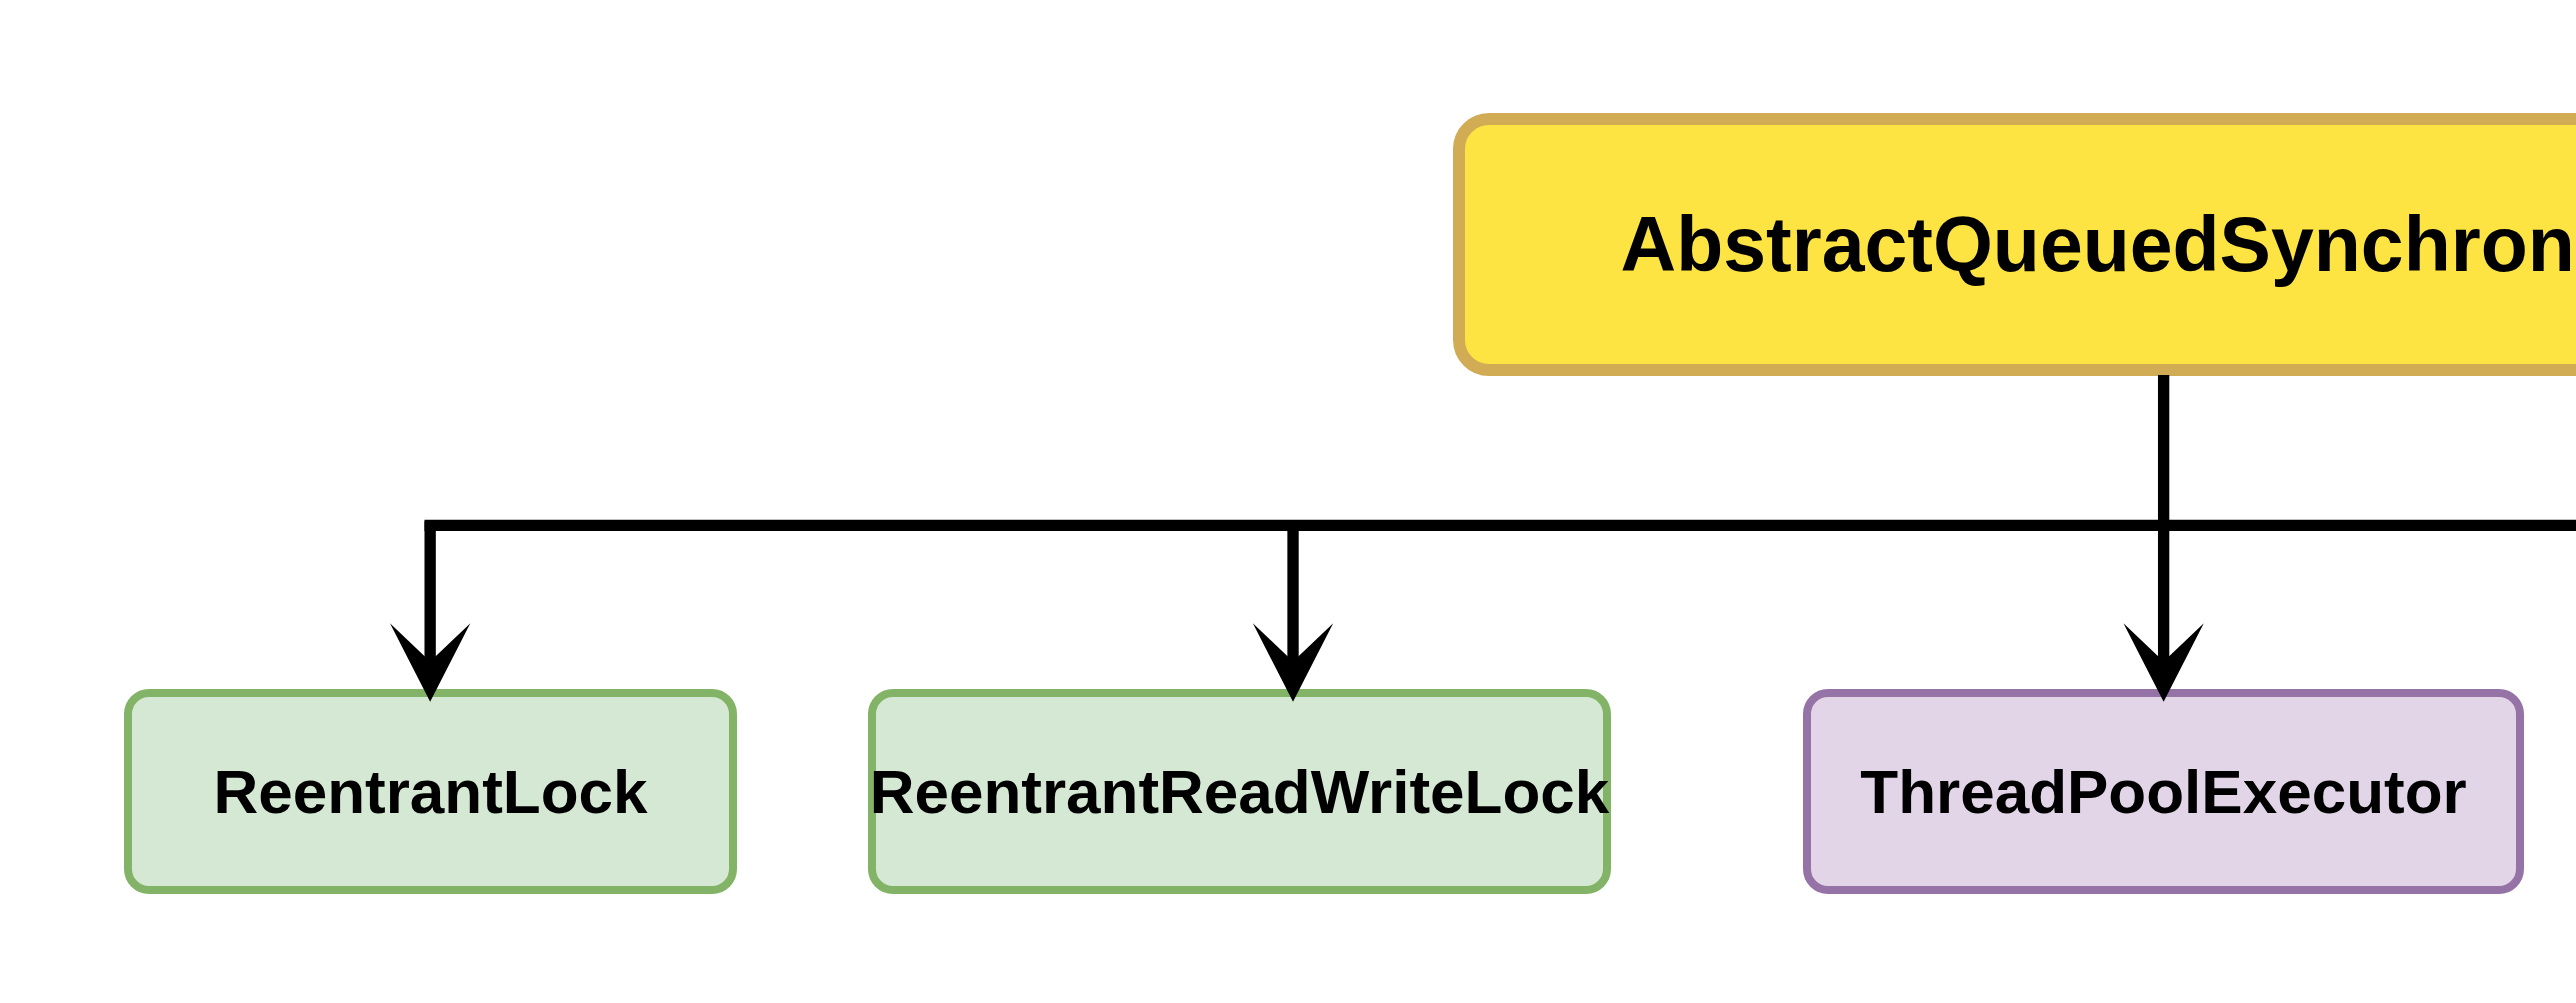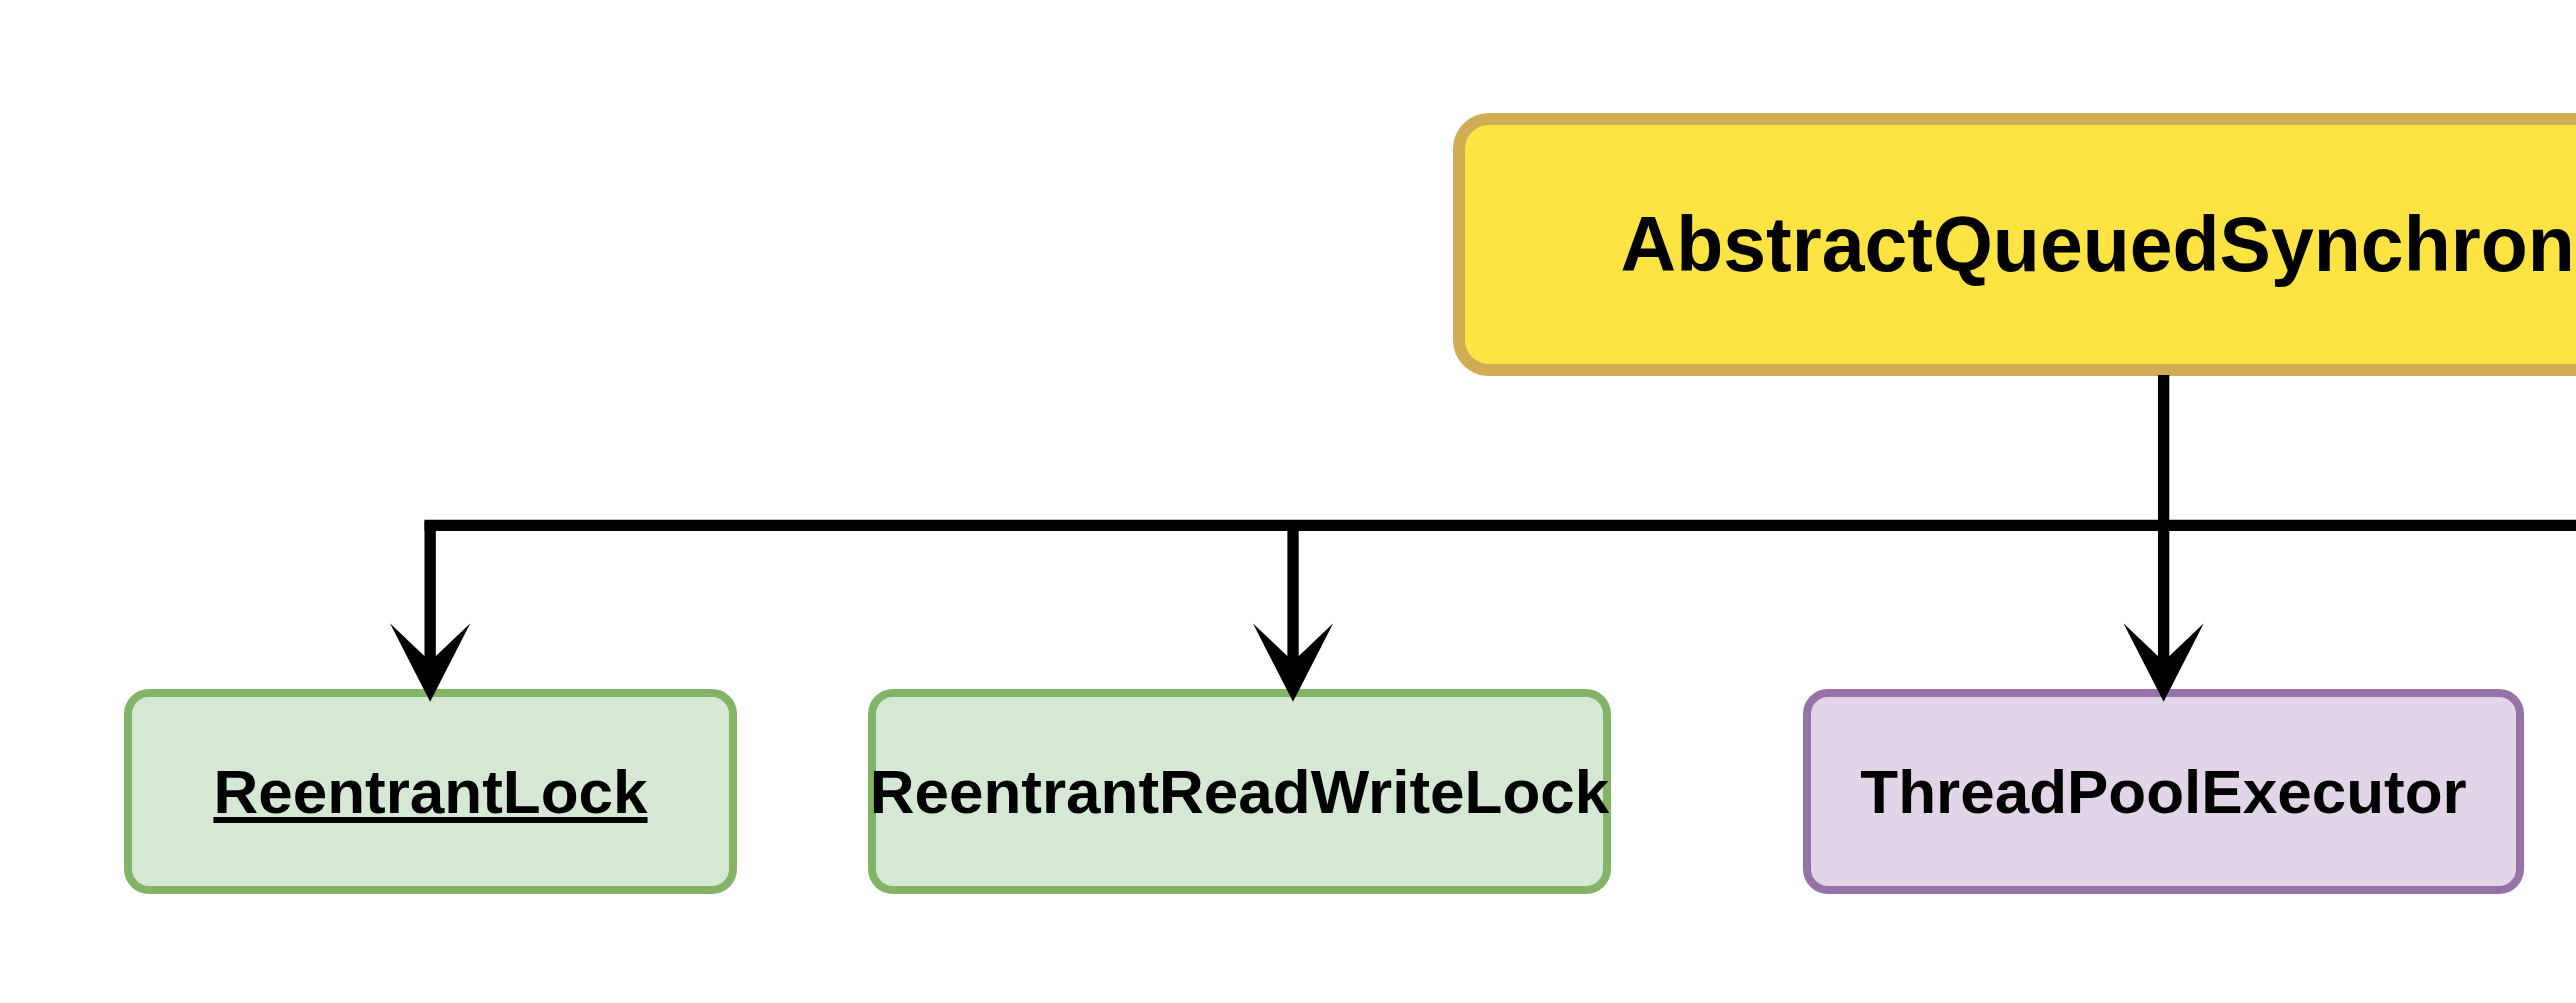--- a/index.html
+++ b/index.html
@@ -29,21 +29,21 @@
     border-radius: 36px;
     border-width: 12.4px;
     font-size: 77px;
   }
   .child {
     top: 689px; height: 205px;
     border-radius: 25px;
     border-width: 8.2px;
     font-size: 62px;
   }
-  .c0 { left: 124px;  width: 613px; text-decoration: underline; }
+  .c0 { left: 124px;  width: 613px; }
   .c1 { left: 868px; width: 743px; }
   .c2 { left: 1803px; width: 721px; }
 
   .tone-yellow { background: var(--yellow-fill); border-color: var(--yellow-stroke); }
   .tone-green  { background: var(--green-fill);  border-color: var(--green-stroke); }
   .tone-purple { background: var(--purple-fill); border-color: var(--purple-stroke); }
 
   svg.connectors {
     position: absolute; left: 0; top: 0;
     width: 4029px; height: 1003px;

